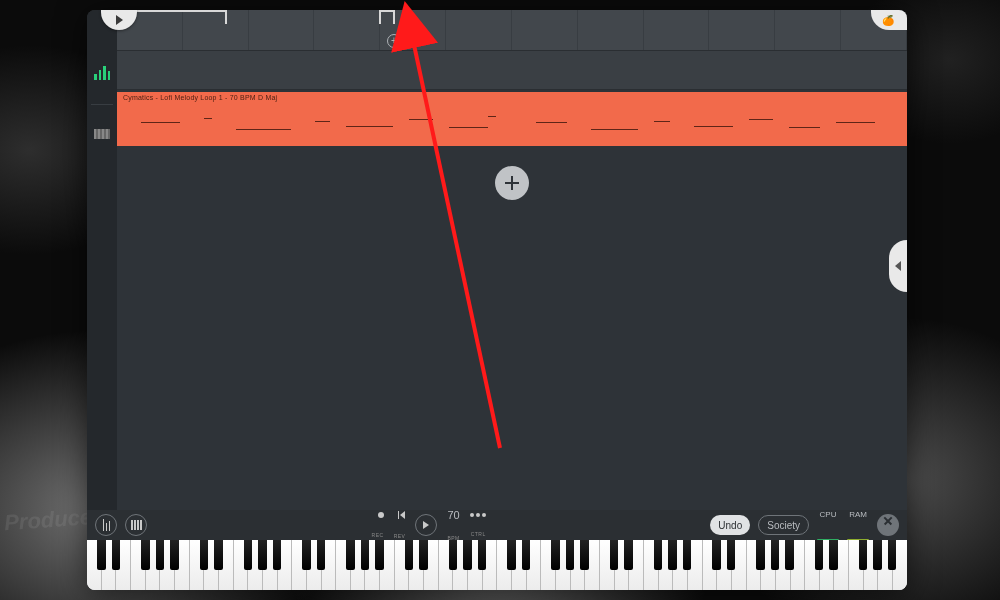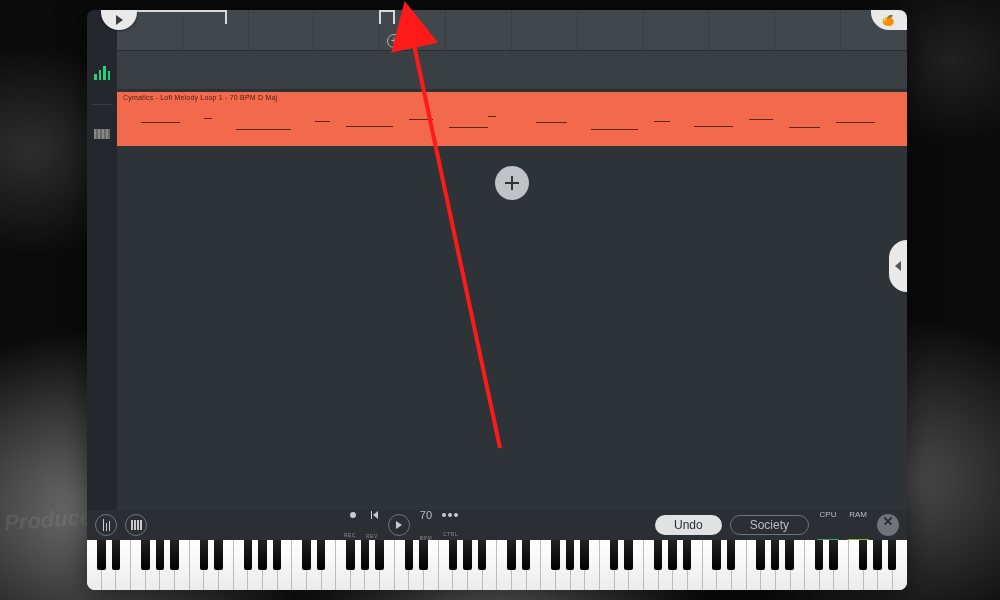--- a/index.html
+++ b/index.html
@@ -89,21 +89,21 @@
   .transport {
     position:absolute; left:0; right:0; bottom:50px; height:30px;
     background:#2b2f33; display:flex; align-items:center; padding:0 8px; gap:8px;
     color:#b9bcc0; font-size:8px;
   }
   .t-btn { width:22px;height:22px;border:1px solid #6f7479;border-radius:50%;display:flex;align-items:center;justify-content:center;}
   .t-btn.filled{background:#6f7479;border:none;}
   .t-group{display:flex;align-items:center;gap:10px;}
   .t-label{display:flex;flex-direction:column;align-items:flex-end;line-height:1;gap:15px;}
   .t-label .sub{font-size:5px;letter-spacing:.5px;color:#888;}
-  .pill { height:20px; padding:0 19px; border:1px solid #6f7479; border-radius:10px; display:flex;align-items:center; font-size:12px;}
+  .pill { height:20px; padding:0 8px; border:1px solid #6f7479; border-radius:10px; display:flex;align-items:center; font-size:10px;}
   .spacer{flex:1;}
   .meter{display:flex;flex-direction:column;align-items:center;gap:20px;}
   .meter .bar-m{width:22px;height:2px;border-radius:1px;}
   .keyboard { position:absolute; left:0; right:0; bottom:0; height:50px; background:#fff; overflow:hidden;}
   .whites{position:absolute;inset:0;display:flex;}
   .wkey{flex:1;border-right:1px solid #bbb;background:linear-gradient(#fff,#ececec);} 
   .wkey:last-child{border-right:none;}
   .blacks{position:absolute;left:0;right:0;top:0;height:30px;}
   .bkey{position:absolute;top:0;width:1.05%;height:100%;background:linear-gradient(#222,#000);border-radius:0 0 2px 2px;}
   .annot-arrow{position:absolute;pointer-events:none;}

